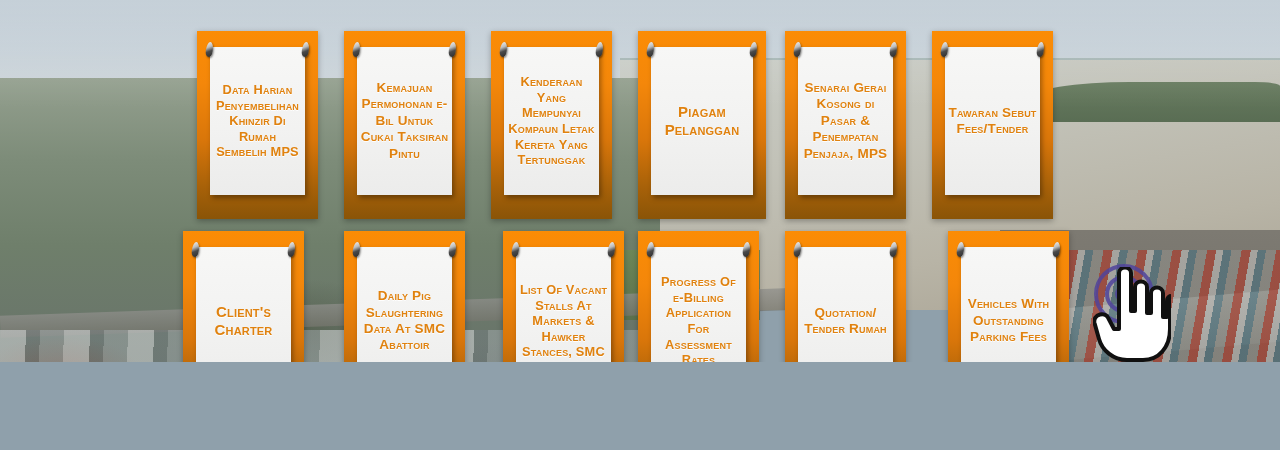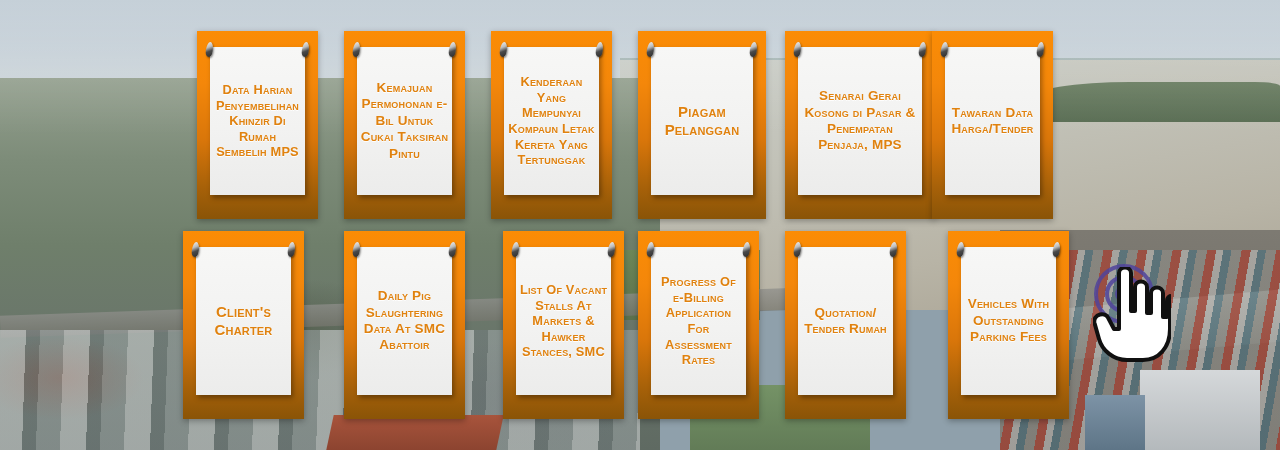--- a/index.html
+++ b/index.html
@@ -1,21 +1,21 @@
 <!DOCTYPE html>
 <html><head>
 <meta charset="utf-8">
 <style>
   html,body{margin:0;padding:0;}
   body{
     width:1280px;height:450px;overflow:hidden;
     font-family:"Liberation Sans", sans-serif;
     background:#8fa0ab;
   }
-  #stage{position:relative;width:1280px;height:450px;overflow:hidden;}
+  #stage{position:relative;width:1280px;height:362px;overflow:hidden;}
 
   
   .bg{position:absolute;inset:0;overflow:hidden;}
   .bg-sky{
     position:absolute;left:0;top:0;width:1280px;height:120px;
     background:linear-gradient(180deg,#b9c6d0 0%,#c3ced6 40%,#cdd5d9 75%,#c2c9c9 100%);
   }
   .bg-landL{
     position:absolute;left:0;top:78px;width:660px;height:372px;
     background:
@@ -193,30 +193,30 @@
         <span class="pin left"></span>
         <span class="pin right"></span>
       </div>
       <div class="card row1" style="left: 638px; padding-left: 7px;">
         <div class="paper">
           <div class="paper-title">Piagam Pelanggan</div>
         </div>
         <span class="pin left"></span>
         <span class="pin right"></span>
       </div>
-      <div class="card row1" style="left: 785px; padding-left: 29px;">
+      <div class="card row1" style="left: 785px;">
         <div class="paper">
           <div class="paper-title sm">Senarai Gerai Kosong di Pasar &amp; Penempatan Penjaja, MPS</div>
         </div>
         <span class="pin left"></span>
         <span class="pin right"></span>
       </div>
       <div class="card row1" style="left: 932px;">
         <div class="paper">
-          <div class="paper-title sm">Tawaran Data Harga/Tender</div>
+          <div class="paper-title sm">Tawaran Sebut Fees/Tender</div>
         </div>
         <span class="pin left"></span>
         <span class="pin right"></span>
       </div>
       <div class="card row2" style="left: 183px;">
         <div class="paper">
           <div class="paper-title">Client's Charter</div>
         </div>
         <span class="pin left"></span>
         <span class="pin right"></span>

